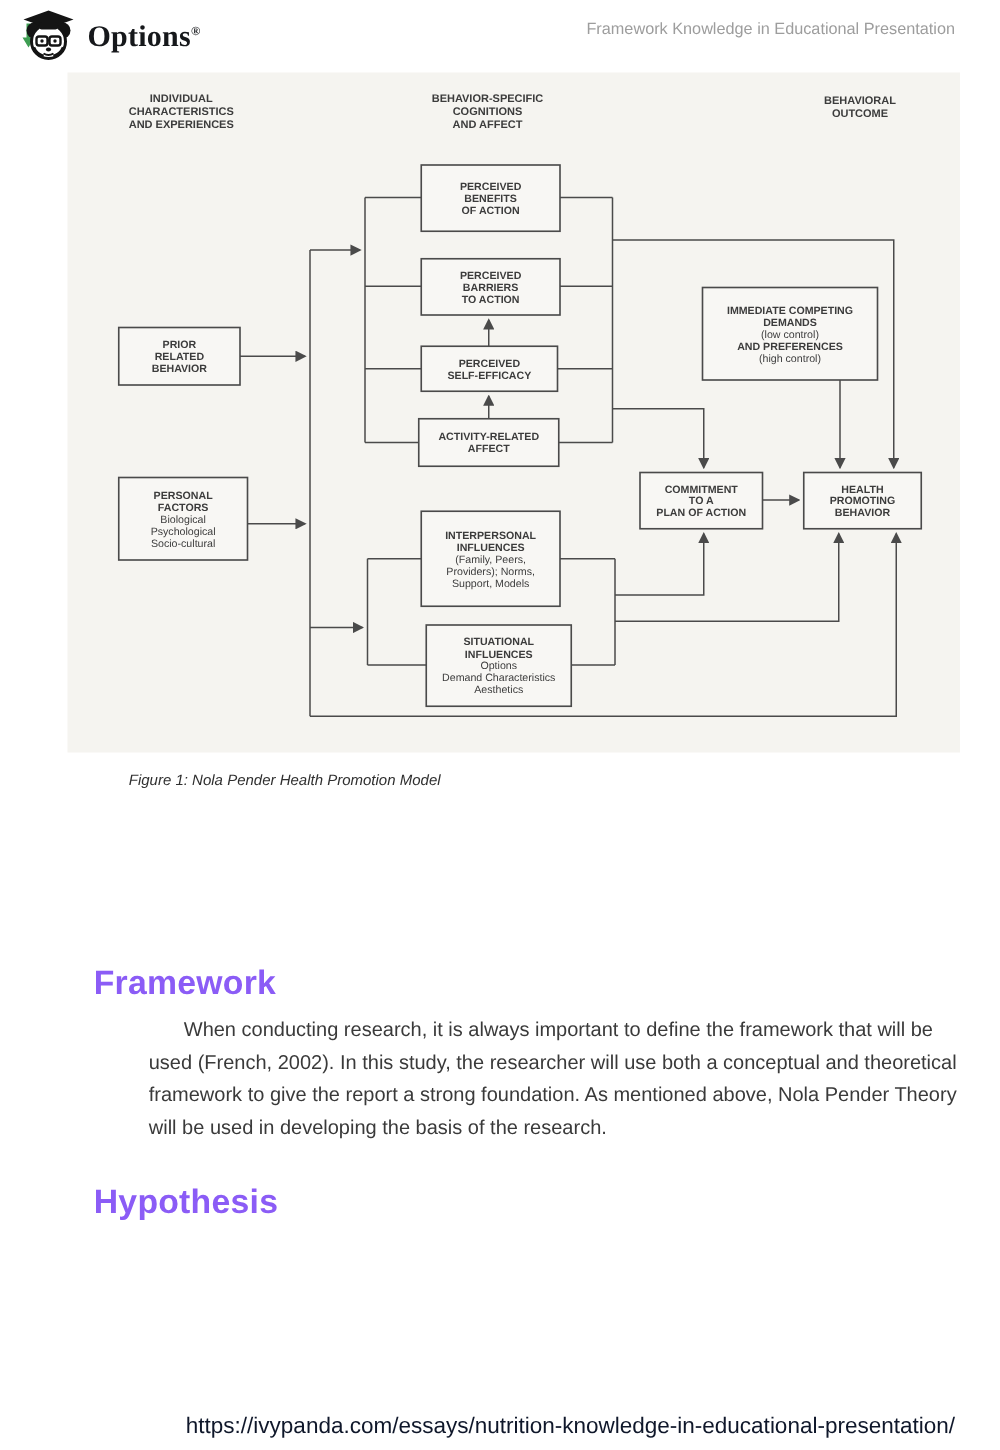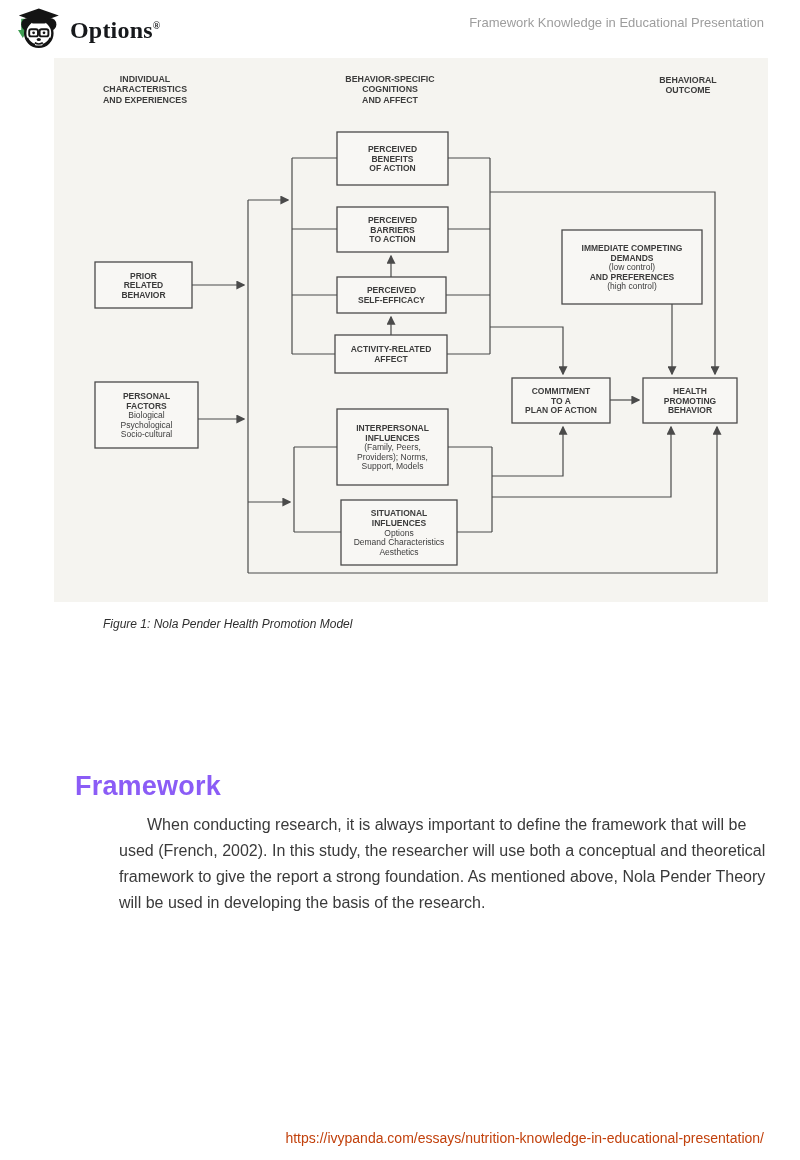--- a/index.html
+++ b/index.html
@@ -32,21 +32,21 @@
   .para1 { top:656px; }
   .para2 { top:796px;margin-left:44px; }
   .para3 { top:980px; }
   .h2 {
     position:absolute; left:75px; font-size:27px; font-weight:700; color:#8b5cf6;
     letter-spacing:0.2px;
   }
   .h-framework { top:749px; }
   .h-hypothesis { top:924px; }
   .footer-url {
-    position:absolute; right:36px; top:1130px; font-size:14px; color:#c2410c;
+    position:absolute; right:36px; top:1130px; font-size:18px; color:#0f172a;
   }
 </style>
 </head>
 <body>
 
 <div class="page">
 
   <div class="logo-wrap">
     <svg class="logo-icon" viewBox="0 0 60 60">
 
@@ -166,16 +166,17 @@
         </g>
         <g>
           <text text-anchor="middle" fill="#3c3c3c" font-size="8.8" font-family="&quot;Liberation Sans&quot;, sans-serif"><tspan x="688" y="82.9" font-weight="700">BEHAVIORAL</tspan><tspan x="688" y="93.4" font-weight="700">OUTCOME</tspan></text>
         </g>
       </g>
   </svg>
 
   <div class="caption">Figure 1: Nola Pender Health Promotion Model</div>
   <h2 class="h2 h-framework">Framework</h2>
   <p class="para para2">When conducting research, it is always important to define the framework that will be used (French, 2002). In this study, the researcher will use both a conceptual and theoretical framework to give the report a strong foundation. As mentioned above, Nola Pender Theory will be used in developing the basis of the research.</p>
+  <h2 class="h2 h-hypothesis">Hypothesis</h2>
 
   <div class="footer-url">https://ivypanda.com/essays/nutrition-knowledge-in-educational-presentation/</div>
 
 </div>
 
 </body></html>

